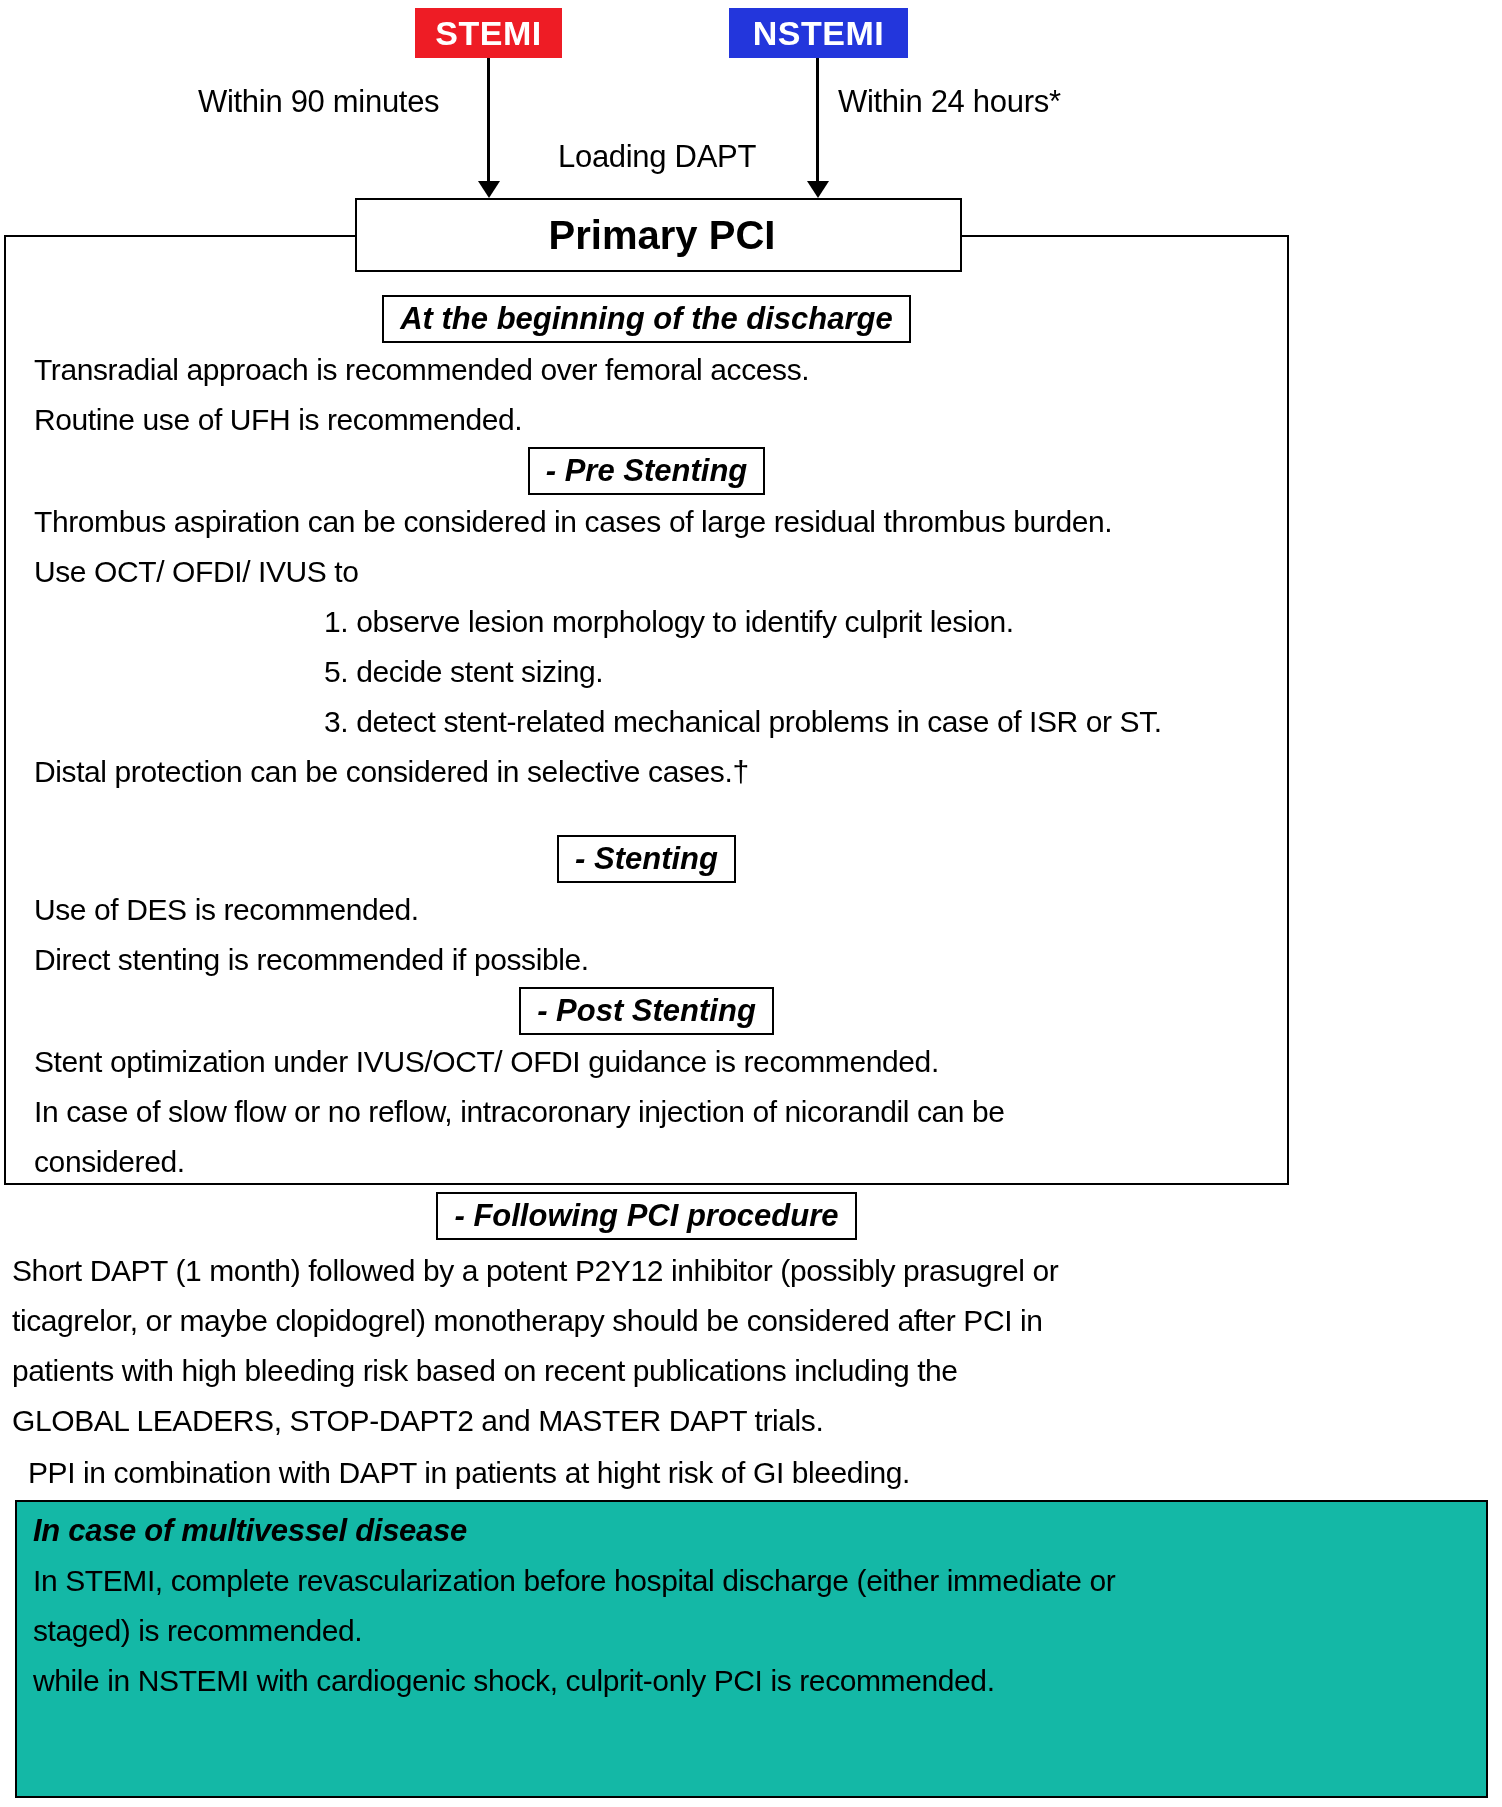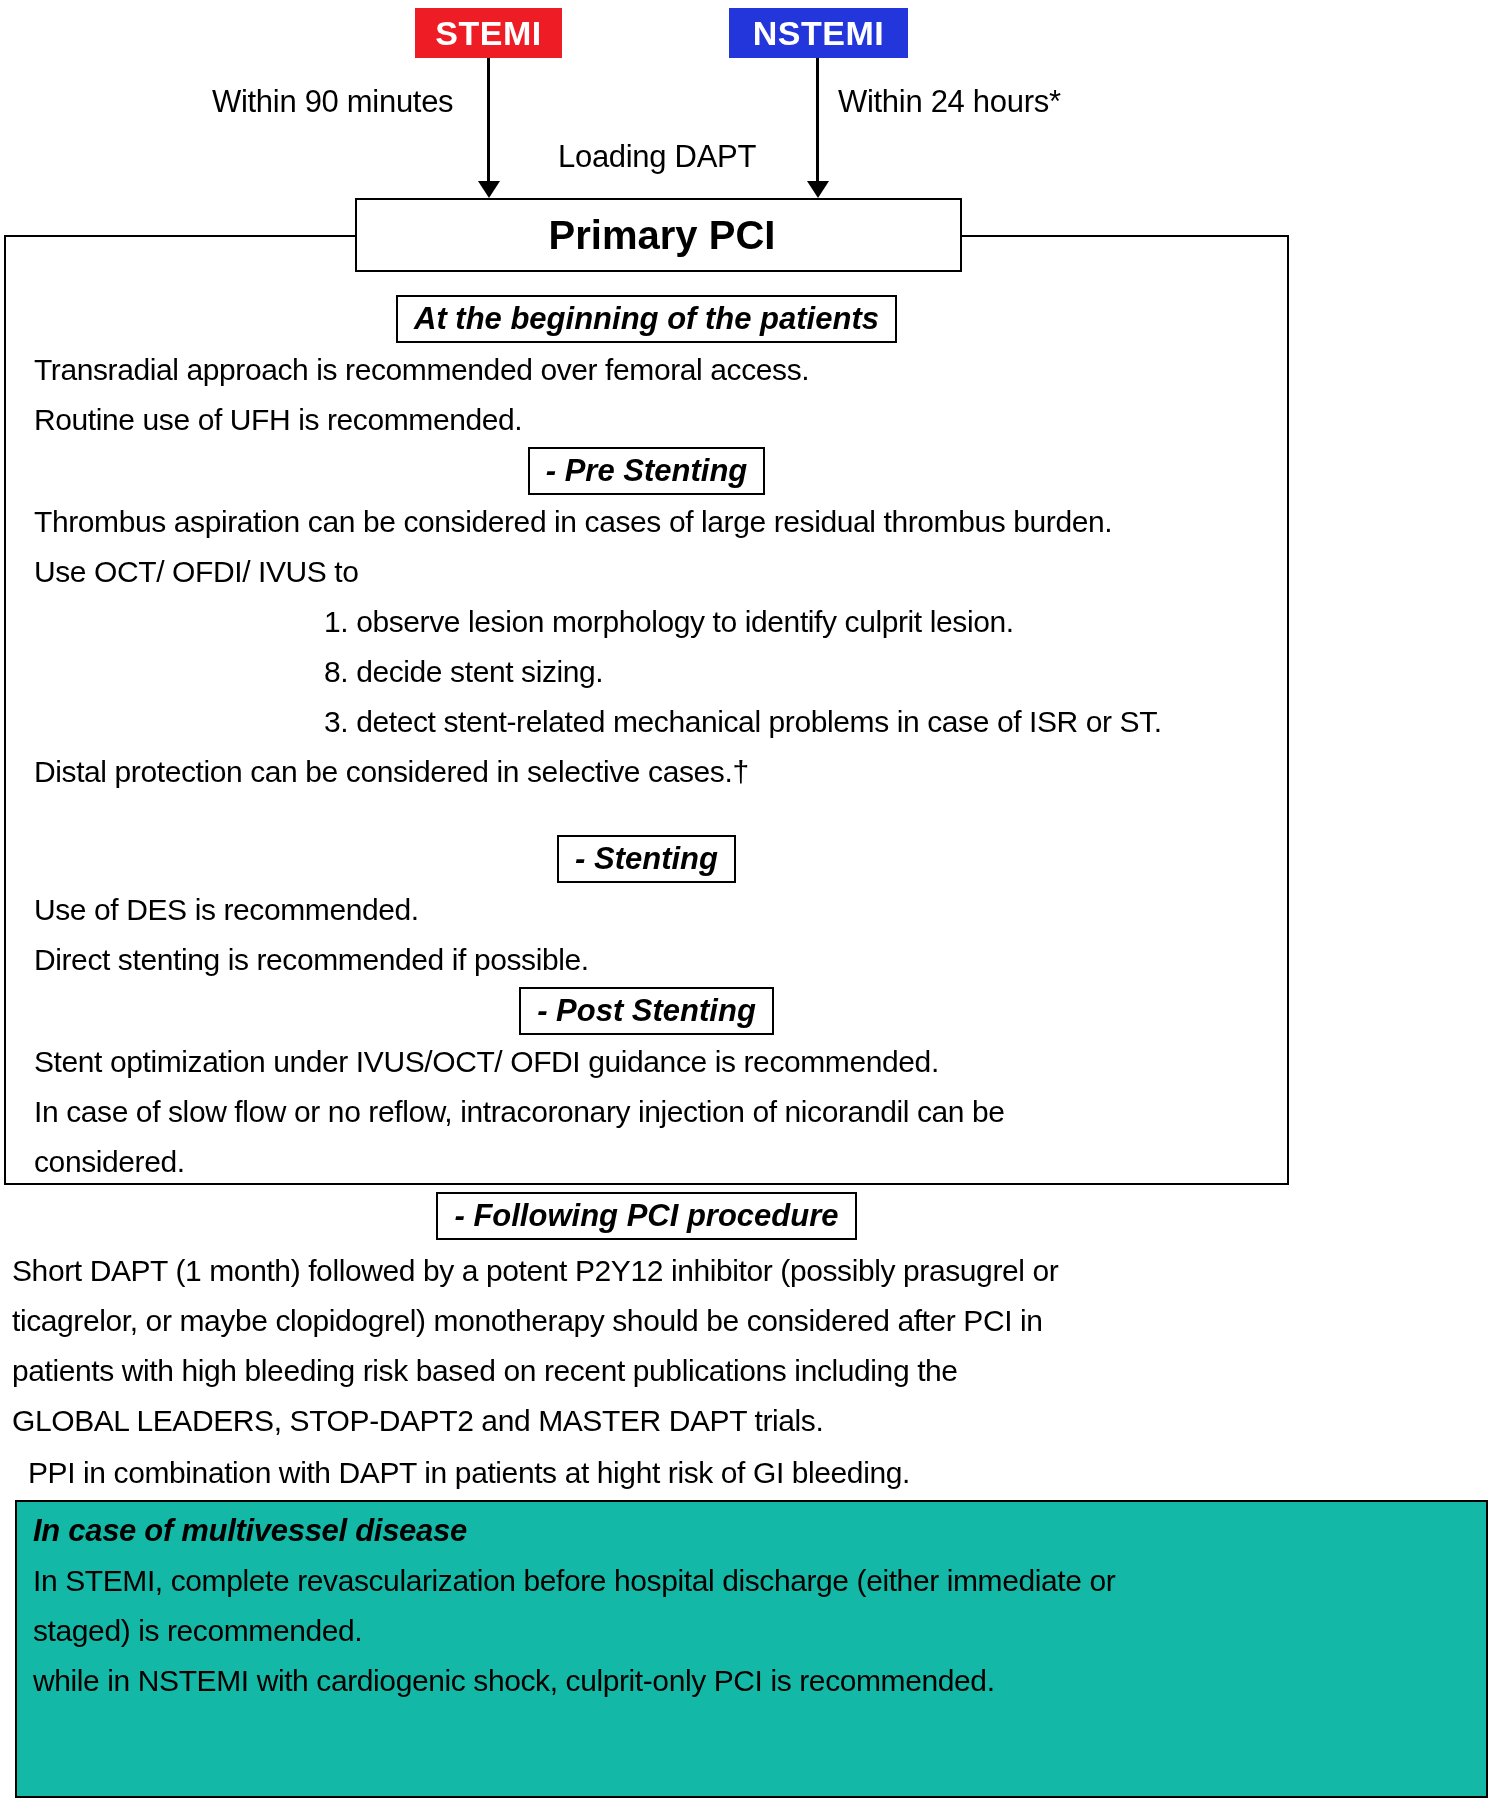--- a/index.html
+++ b/index.html
@@ -21,21 +21,21 @@
     align-items: center;
     justify-content: center;
     color: #ffffff;
     font-weight: 700;
     font-size: 34px;
     letter-spacing: 0.5px;
   }
   .stemi  { left: 415px; top: 8px; width: 147px; height: 50px; }
   .nstemi { left: 729px; top: 8px; width: 179px; height: 50px; }
   .tlabel { position: absolute; font-size: 31px; letter-spacing: -0.3px; }
-  .w90   { left: 212px; top: 84px; }
+  .w90   { left: 198px; top: 84px; }
   .w24   { left: 838px; top: 84px; }
   .ldapt { left: 558px; top: 139px; }
   
   .shaft { position: absolute; width: 3px; background: #000; }
   .shaft.s1 { left: 487px; top: 58px; height: 124px; }
   .shaft.s2 { left: 816px; top: 58px; height: 124px; }
   .ahead {
     position: absolute; width: 0; height: 0;
     border-left: 11px solid transparent;
     border-right: 11px solid transparent;
@@ -109,32 +109,32 @@
   <div class="ahead a1"></div>
   <div class="shaft s2"></div>
   <div class="ahead a2"></div>
 
   <div class="pci-box">
     <span>Primary PCI</span>
   </div>
 
   <div class="main-box">
     <div class="hwrap">
-      <span class="hbox">At the beginning of the patients</span>
+      <span class="hbox">At the beginning of the discharge</span>
     </div>
     <div class="line">Transradial approach is recommended over femoral access.</div>
     <div class="line">Routine use of UFH is recommended.</div>
 
     <div class="hwrap">
       <span class="hbox">- Pre Stenting</span>
     </div>
     <div class="line">Thrombus aspiration can be considered in cases of large residual thrombus burden.</div>
     <div class="line">Use OCT/ OFDI/ IVUS to</div>
     <div class="line indent">1. observe lesion morphology to identify culprit lesion.</div>
-    <div class="line indent">8. decide stent sizing.</div>
+    <div class="line indent">5. decide stent sizing.</div>
     <div class="line indent">3. detect stent-related mechanical problems in case of ISR or ST.</div>
     <div class="line">Distal protection can be considered in selective cases.†</div>
 
     <div class="spacer"></div>
 
     <div class="hwrap">
       <span class="hbox">- Stenting</span>
     </div>
     <div class="line">Use of DES is recommended.</div>
     <div class="line">Direct stenting is recommended if possible.</div>

